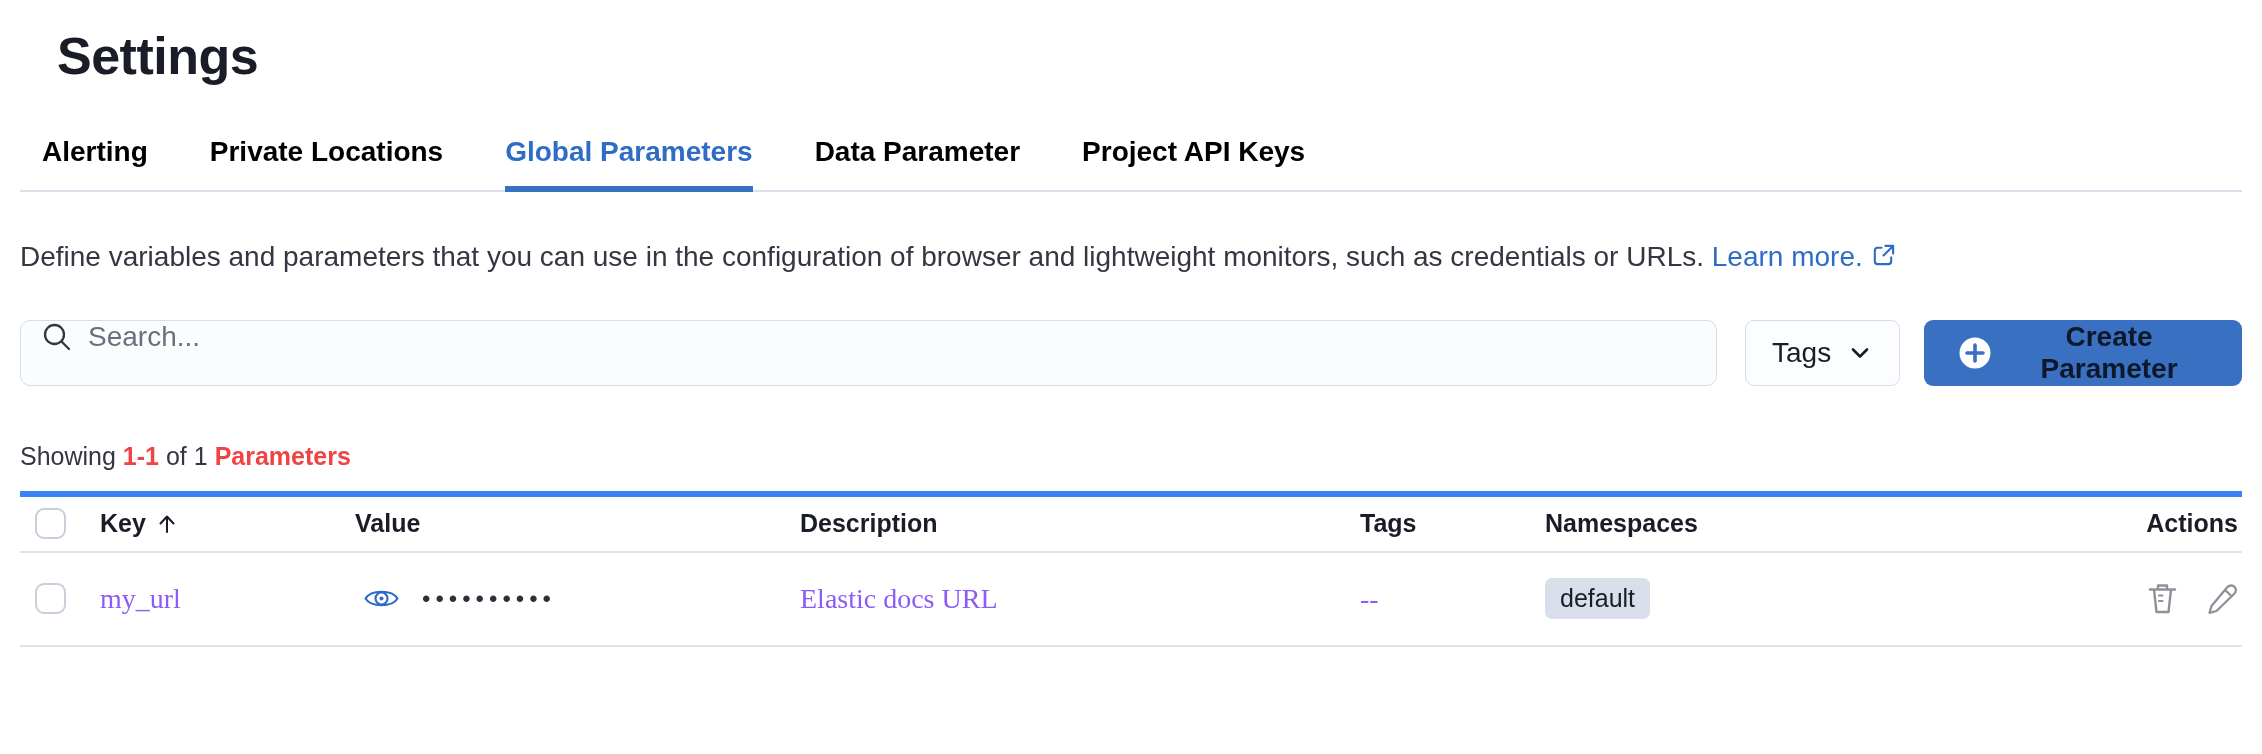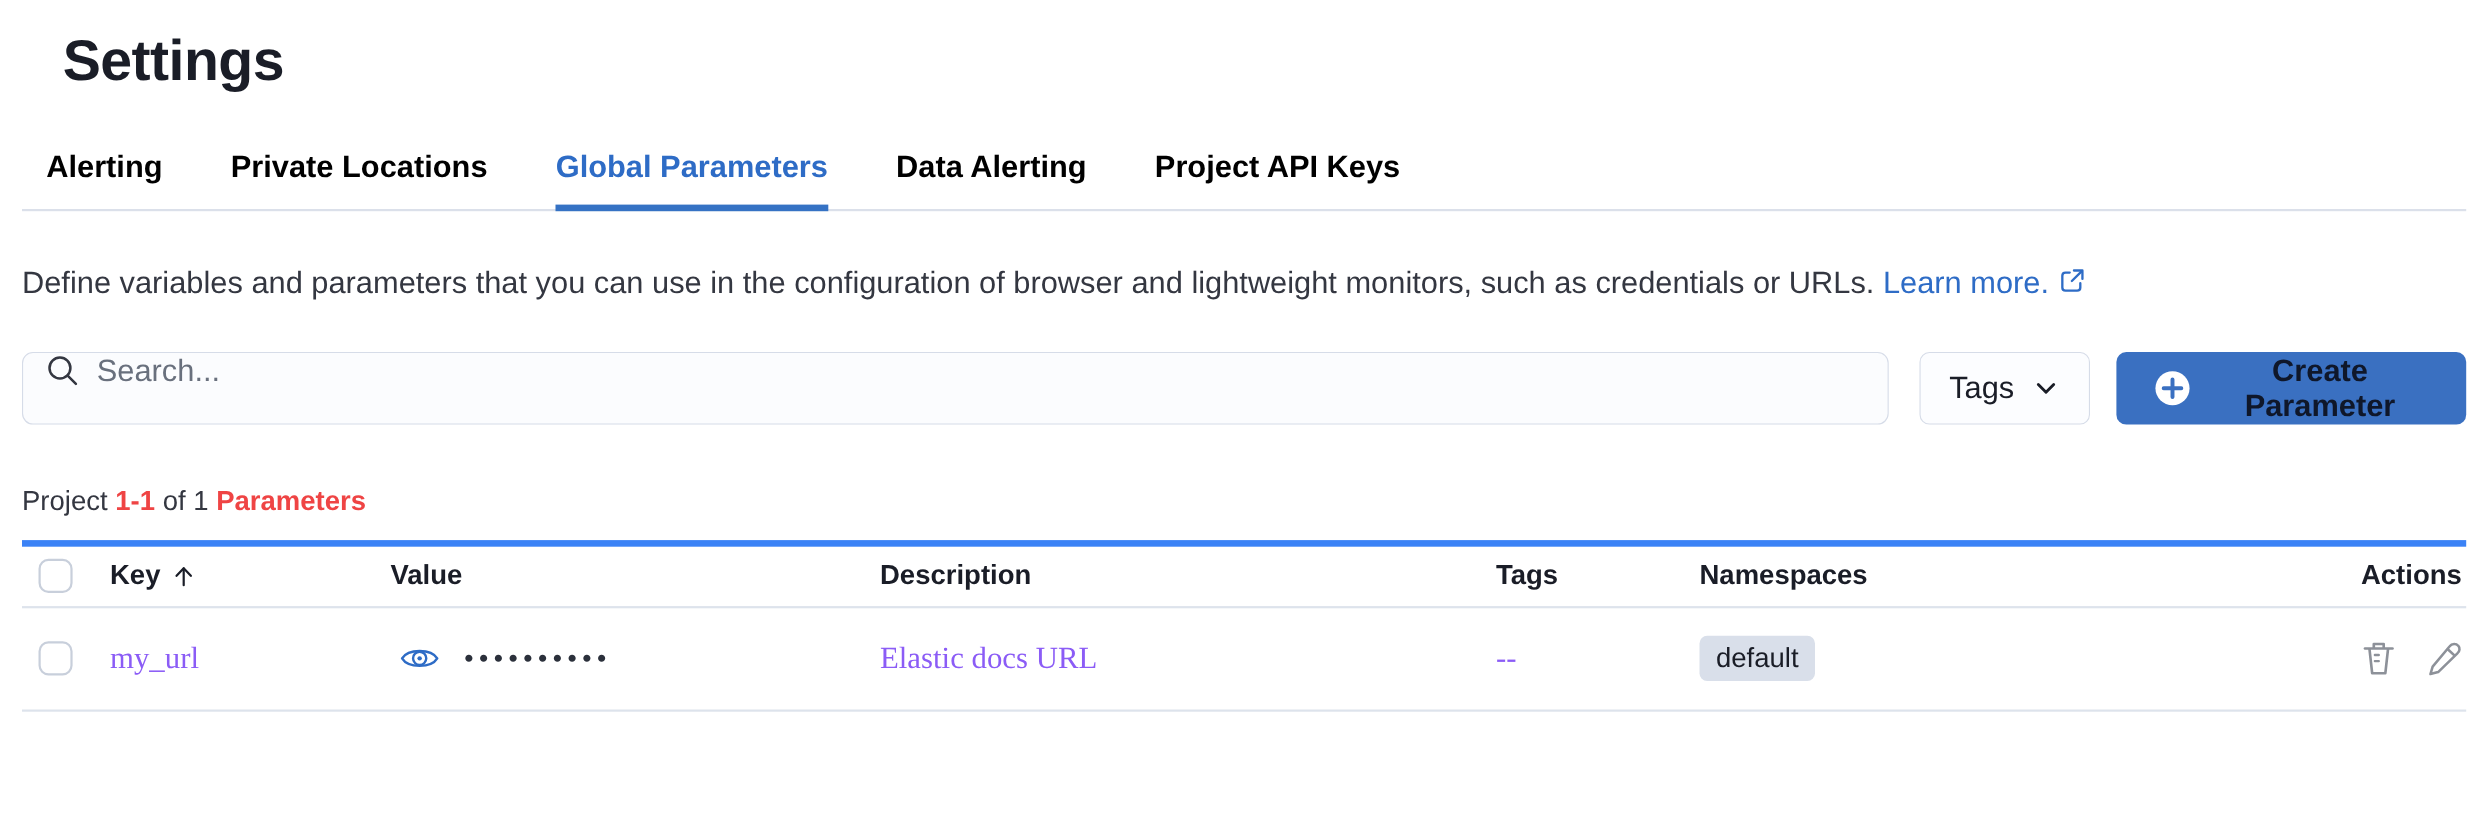--- a/index.html
+++ b/index.html
@@ -156,21 +156,21 @@
 <body>
 
 <div class="page">
 
   <h1 class="page-title">Settings</h1>
 
   <nav class="tabs">
     <div class="tab">Alerting</div>
     <div class="tab">Private Locations</div>
     <div class="tab active">Global Parameters</div>
-    <div class="tab">Data Alerting</div>
+    <div class="tab">Data Parameter</div>
     <div class="tab">Project API Keys</div>
   </nav>
 
   <p class="description"><span>Define variables and parameters that you can use in the configuration of browser and lightweight monitors, such as credentials or URLs.</span>
     <a class="learn-more"><span>Learn more.</span><span class="ext-icon"><svg width="25" height="25" viewBox="0 0 26 26" fill="none">
             <path d="M11 5 H7 C5.3 5 4 6.3 4 8 V19 C4 20.7 5.3 22 7 22 H18 C19.7 22 21 20.7 21 19 V15" stroke="#2e6cc6" stroke-width="2.2" stroke-linecap="round"></path>
             <path d="M15 3 H23 V11" stroke="#2e6cc6" stroke-width="2.2" stroke-linecap="round" stroke-linejoin="round"></path>
             <path d="M13 13 L22.2 3.8" stroke="#2e6cc6" stroke-width="2.2" stroke-linecap="round"></path>
           </svg></span></a>
   </p>
@@ -198,21 +198,21 @@
           <svg width="34" height="34" viewBox="0 0 34 34">
             <circle cx="17" cy="17" r="15.5" fill="#ffffff"></circle>
             <path d="M17 9 V25 M9 17 H25" stroke="#3a70c1" stroke-width="3.6" stroke-linecap="round"></path>
           </svg>
         </span>
       <span>Create Parameter</span>
     </button>
   </div>
 
   <div class="summary">
-    <span>Project</span>
+    <span>Showing</span>
     <b>1-1</b>
     <span>of</span>
     <span>1</span>
     <b>Parameters</b>
   </div>
 
   <div class="table">
 
     <div class="t-row header">
       <div class="col-check">

